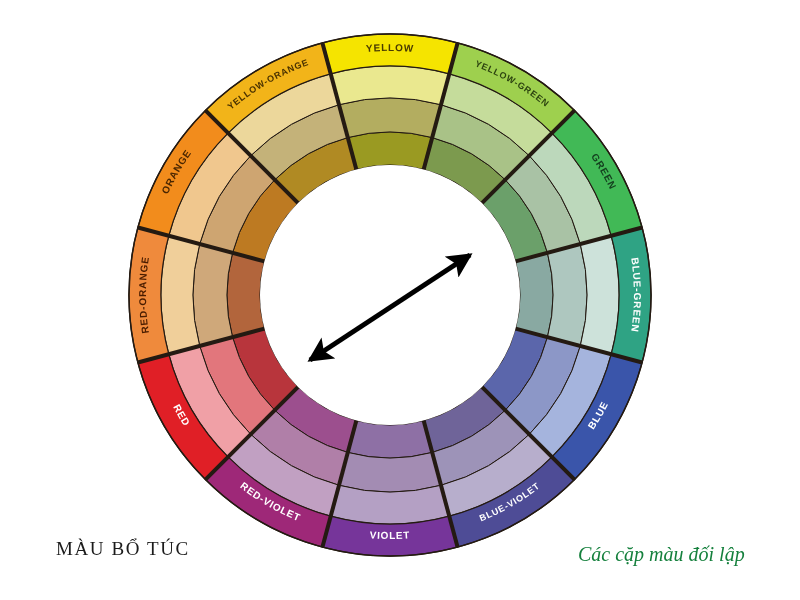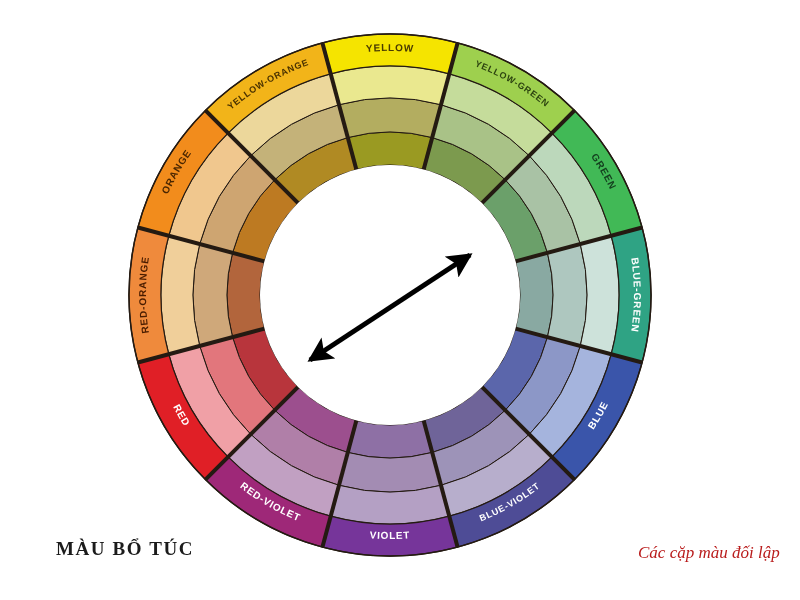--- a/index.html
+++ b/index.html
@@ -19,34 +19,34 @@
     left: 0;
     top: 0;
     width: 800px;
     height: 600px;
   }
   .caption-left {
     position: absolute;
     left: 56px;
     top: 538px;
     font-family: "Liberation Serif", serif;
-    font-weight: bold;
+    font-weight: normal;
     font-size: 19px;
     letter-spacing: 1.6px;
     color: #1b1b1b;
     white-space: nowrap;
   }
   .caption-right {
     position: absolute;
-    left: 638px;
+    left: 578px;
     top: 543px;
     font-family: "Liberation Serif", serif;
     font-style: italic;
-    font-size: 17px;
-    color: #b91c1c;
+    font-size: 20px;
+    color: #15803d;
     white-space: nowrap;
   }
   svg { display: block; }
   .sector-label {
     font-family: "Liberation Sans", sans-serif;
     font-weight: bold;
     letter-spacing: 0.8px;
   }
 </style>
 </head>

